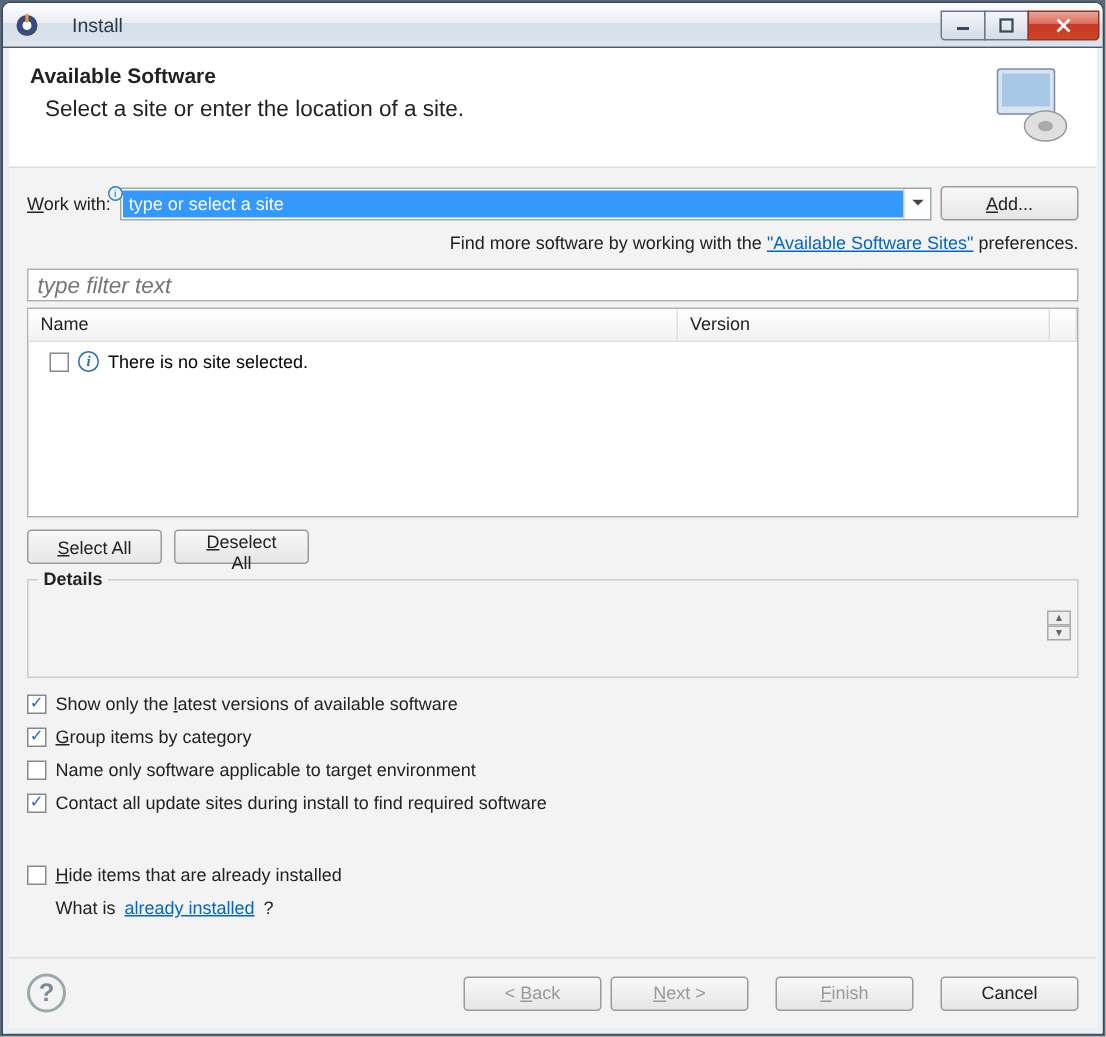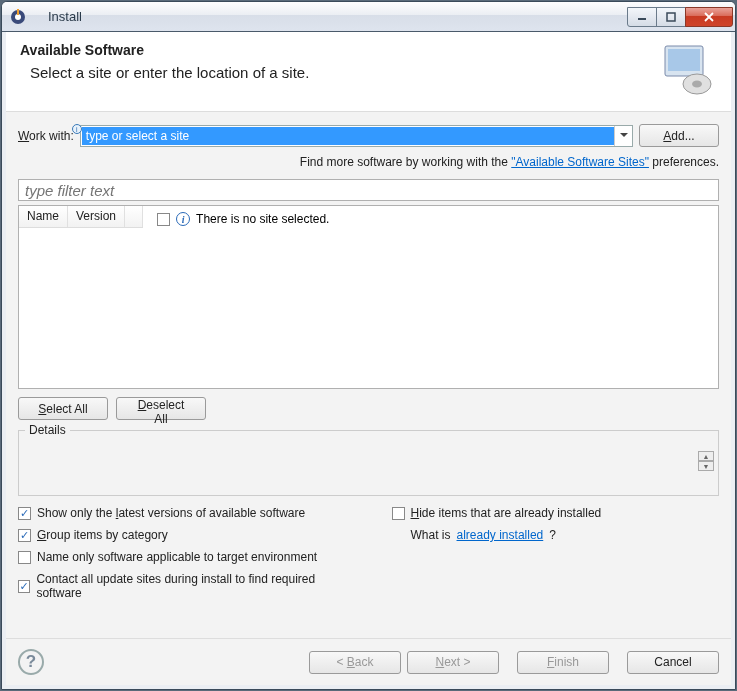--- a/index.html
+++ b/index.html
@@ -116,22 +116,22 @@
 .filter {
   width:100%; height:22px;
   border:1px solid #b0b0b0; background:#fff;
   padding:0 6px; color:#888; font-style:italic;
   font-family:inherit; font-size:15px;
 }
 .tree-wrap {
   margin-top:4px;
   border:1px solid #b0b0b0;
   background:#fff;
-  height:184px;
-  display:flex; flex-direction:row;
+  height:140px;
+  display:flex; flex-direction:column;
 }
 .tree-header {
   display:flex; height:22px;
   background:linear-gradient(to bottom,#fff,#f2f2f2);
   border-bottom:1px solid #ddd;
 }
 .tree-header .col {
   padding:3px 8px; color:#222;
   border-right:1px solid #e0e0e0;
 }
@@ -147,32 +147,32 @@
   font-family:Georgia,serif;font-style:italic;
 }
 .sel-btns { display:flex; gap:8px; margin:8px 0 10px 0; }
 .sel-btns .btn { width:90px; }
 .details-box {
   border:1px solid #ccc; background:#f3f3f3;
   height:66px; position:relative; padding:0;
 }
 .details-legend {
   position:relative; top:-8px; left:6px;
-  background:#f3f3f3; padding:0 4px; color:#222;
+  background:#f3f3f3; padding:0 4px; color:#222;font-weight:bold;
 }
 .spinner {
   position:absolute; right:4px; top:20px;
   width:16px; display:flex; flex-direction:column;
 }
 .spinner .sp {
   height:10px;border:1px solid #aaa;background:#eee;
   display:flex;align-items:center;justify-content:center;
   font-size:7px;color:#666;
 }
-.options { display:flex; margin-top:10px; gap:46px; }
+.options { display:flex; margin-top:10px; gap:34px;flex-direction:column; }
 .opt-col { flex:1; display:flex; flex-direction:column; gap:8px; }
 .opt { display:flex; align-items:center; gap:6px; color:#222; }
 .opt .u { text-decoration:underline; }
 .opt a { color:#0066cc; }
 .footer {
   border-top:1px solid #ddd;
   padding:10px 12px;
   display:flex; align-items:center;
   background:#f3f3f3;
 }
@@ -249,21 +249,21 @@
           <span class="info-badge">i</span>
         </span>
         <div class="combo">
           <div class="combo-text">type or select a site</div>
           <div class="combo-arrow">
               <svg width="8" height="5">
                 <path d="M0 0 L4 4 L8 0 Z" fill="#444"></path>
               </svg>
             </div>
         </div>
-        <button class="btn" style="width:80px"><span class="u">A</span><span>dd...</span></button>
+        <button class="btn" style="width:92px"><span class="u">A</span><span>dd...</span></button>
       </div>
 
       <div class="hint">
         <span>Find more software by working with the </span><a href="#">"Available Software Sites"</a><span> preferences.</span>
       </div>
 
       <input class="filter" placeholder="type filter text" style="">
 
       <div class="tree-wrap">
         <div class="tree-header">

